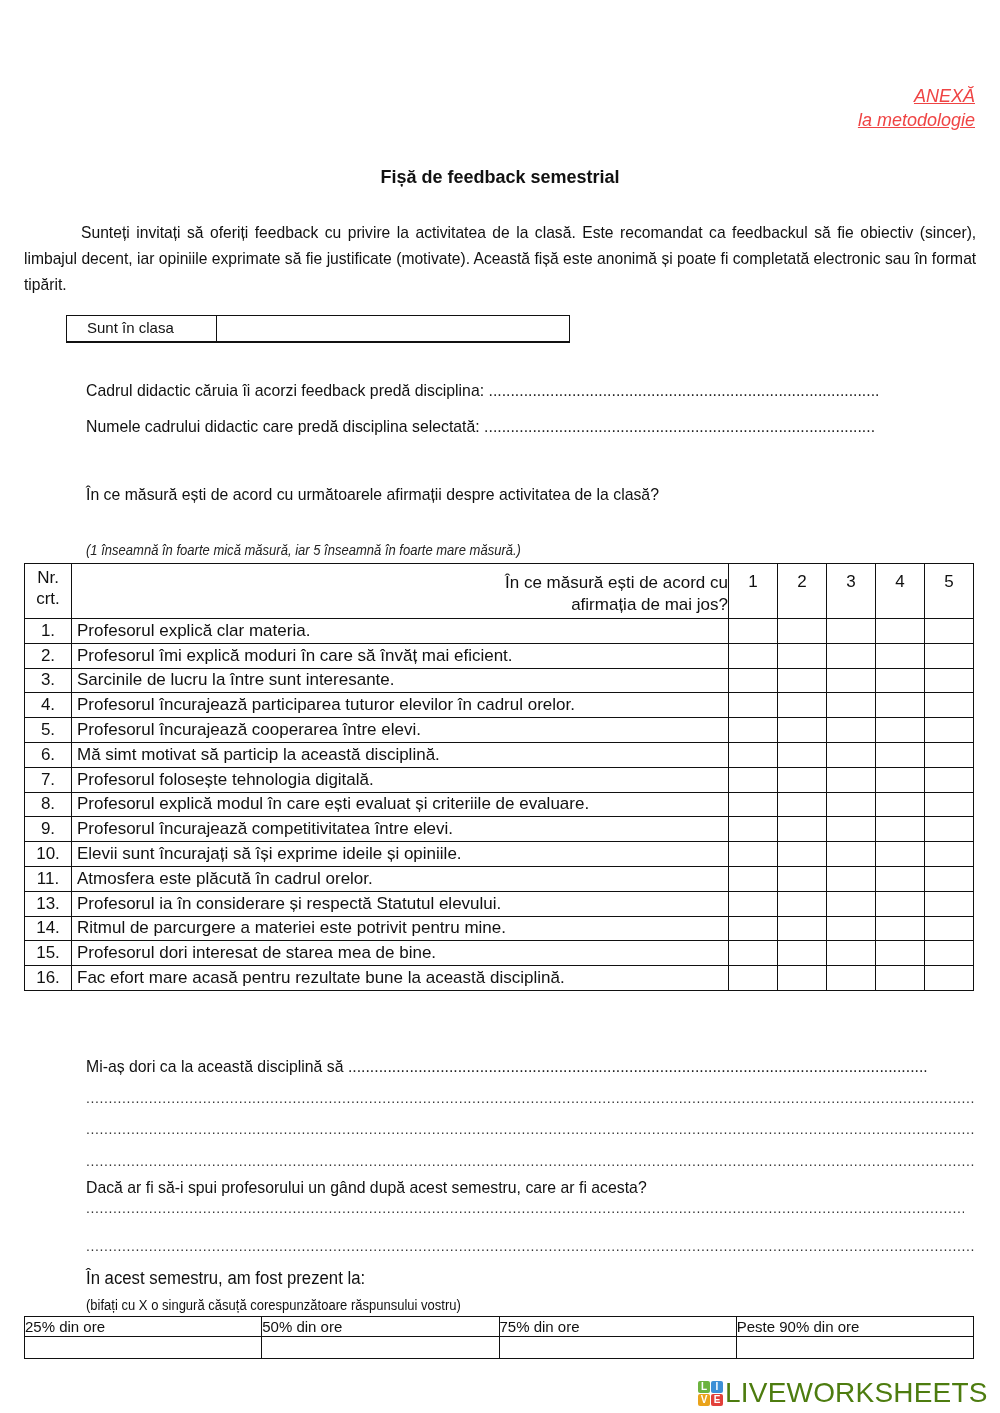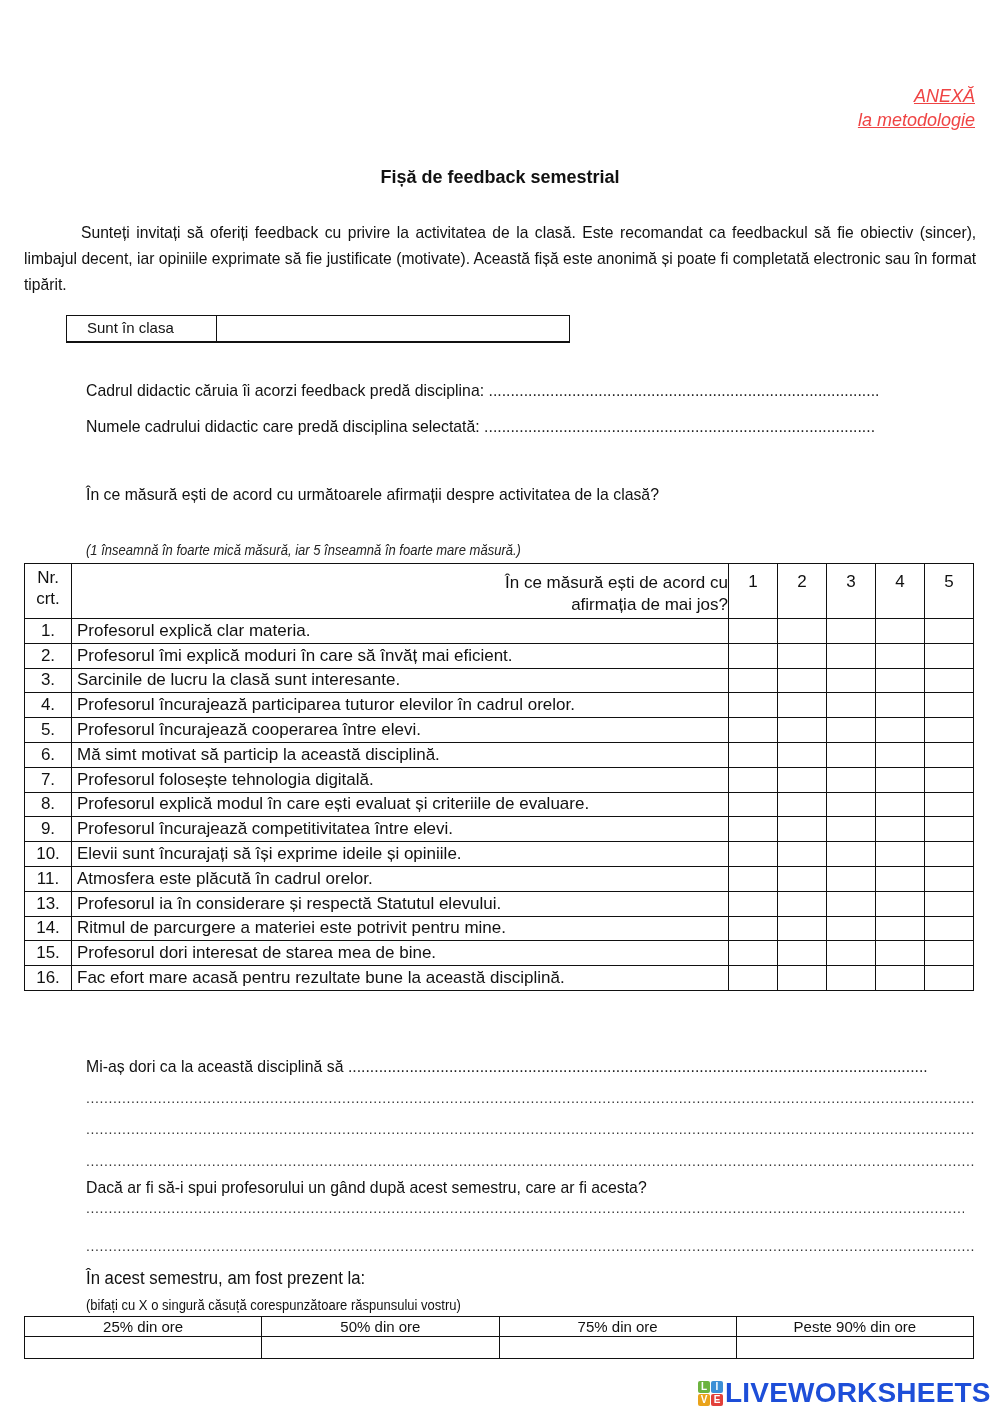--- a/index.html
+++ b/index.html
@@ -30,28 +30,28 @@
   table.survey th.sc { width: 49px; text-align: center; padding-top: 8px; }
   table.survey td { height: 24.8px; font-size: 17px; line-height: 20px; padding: 0; }
   table.survey td.n { text-align: center; }
   table.survey td.s { padding-left: 5px; white-space: nowrap; }
 
   .dotline { left: 86px; width: 888px; font-size: 14px; color: #333; overflow: hidden; white-space: nowrap; letter-spacing: 0.6px; }
 
   .att-title { left: 86px; top: 1268px; font-size: 18px; }
   .att-note { left: 86px; top: 1297px; font-size: 14px; }
   table.att { position: absolute; left: 24px; top: 1316px; width: 950px; border-collapse: collapse; }
-  table.att td { border: 1.5px solid #111; width: 25%; text-align: center; font-size: 15px; }
+  table.att td { border: 1.5px solid #111; width: 25%; text-align: left; font-size: 15px; }
   table.att tr.h td { height: 20px; line-height: 18px; }
   table.att tr.b td { height: 22px; }
 
   .logo { left: 698px; top: 1378px; display: flex; align-items: center; }
   .logo .grid { display: grid; grid-template-columns: 12px 12px; grid-template-rows: 12px 12px; gap: 1px; margin-right: 2px; }
   .logo .grid span { font-size: 10px; font-weight: bold; color: #fff; text-align: center; line-height: 12px; border-radius: 2px; }
-  .logo .word { font-size: 28px; font-weight: bold; color: #1d4ed8; letter-spacing: 0.2px; line-height: 30px; }
+  .logo .word { font-size: 28px; font-weight: normal; color: #4d7c0f; letter-spacing: 0.2px; line-height: 30px; }
 </style>
 </head>
 <body>
 
 <div class="abs annex" style="top:84px;">ANEXĂ</div>
 <div class="abs annex" style="top:108px;">la metodologie</div>
 <div class="abs title">Fișă de feedback semestrial</div>
 
 <div class="abs intro"><span class="indent"></span><span>Sunteți invitați să oferiți feedback cu privire la activitatea de la clasă. Este recomandat ca feedbackul să fie obiectiv (sincer), limbajul decent, iar opiniile exprimate să fie justificate (motivate). Această fișă este anonimă și poate fi completată electronic sau în format tipărit.</span></div>
 
@@ -98,21 +98,21 @@
         <td class="n">2.</td>
         <td class="s">Profesorul îmi explică moduri în care să învăț mai eficient.</td>
         <td></td>
         <td></td>
         <td></td>
         <td></td>
         <td></td>
       </tr>
       <tr>
         <td class="n">3.</td>
-        <td class="s">Sarcinile de lucru la clasă sunt interesante.</td>
+        <td class="s">Sarcinile de lucru la între sunt interesante.</td>
         <td></td>
         <td></td>
         <td></td>
         <td></td>
         <td></td>
       </tr>
       <tr>
         <td class="n">4.</td>
         <td class="s">Profesorul încurajează participarea tuturor elevilor în cadrul orelor.</td>
         <td></td>

